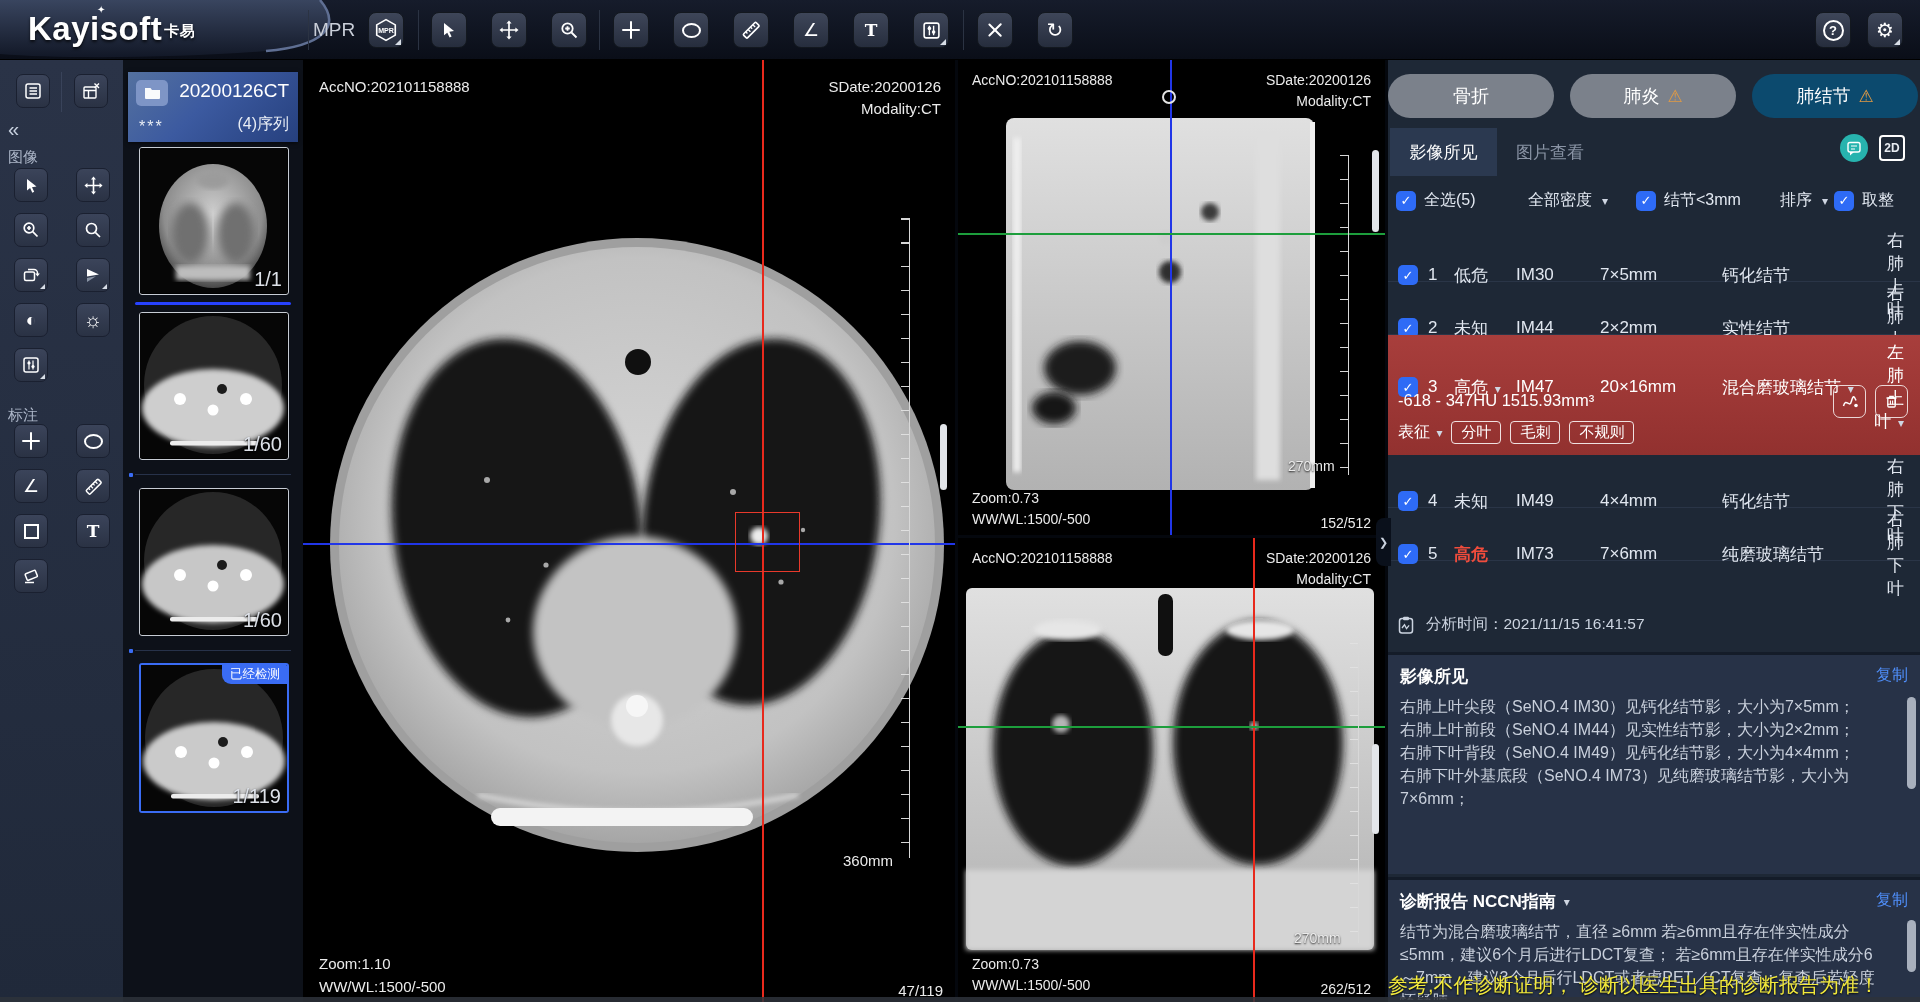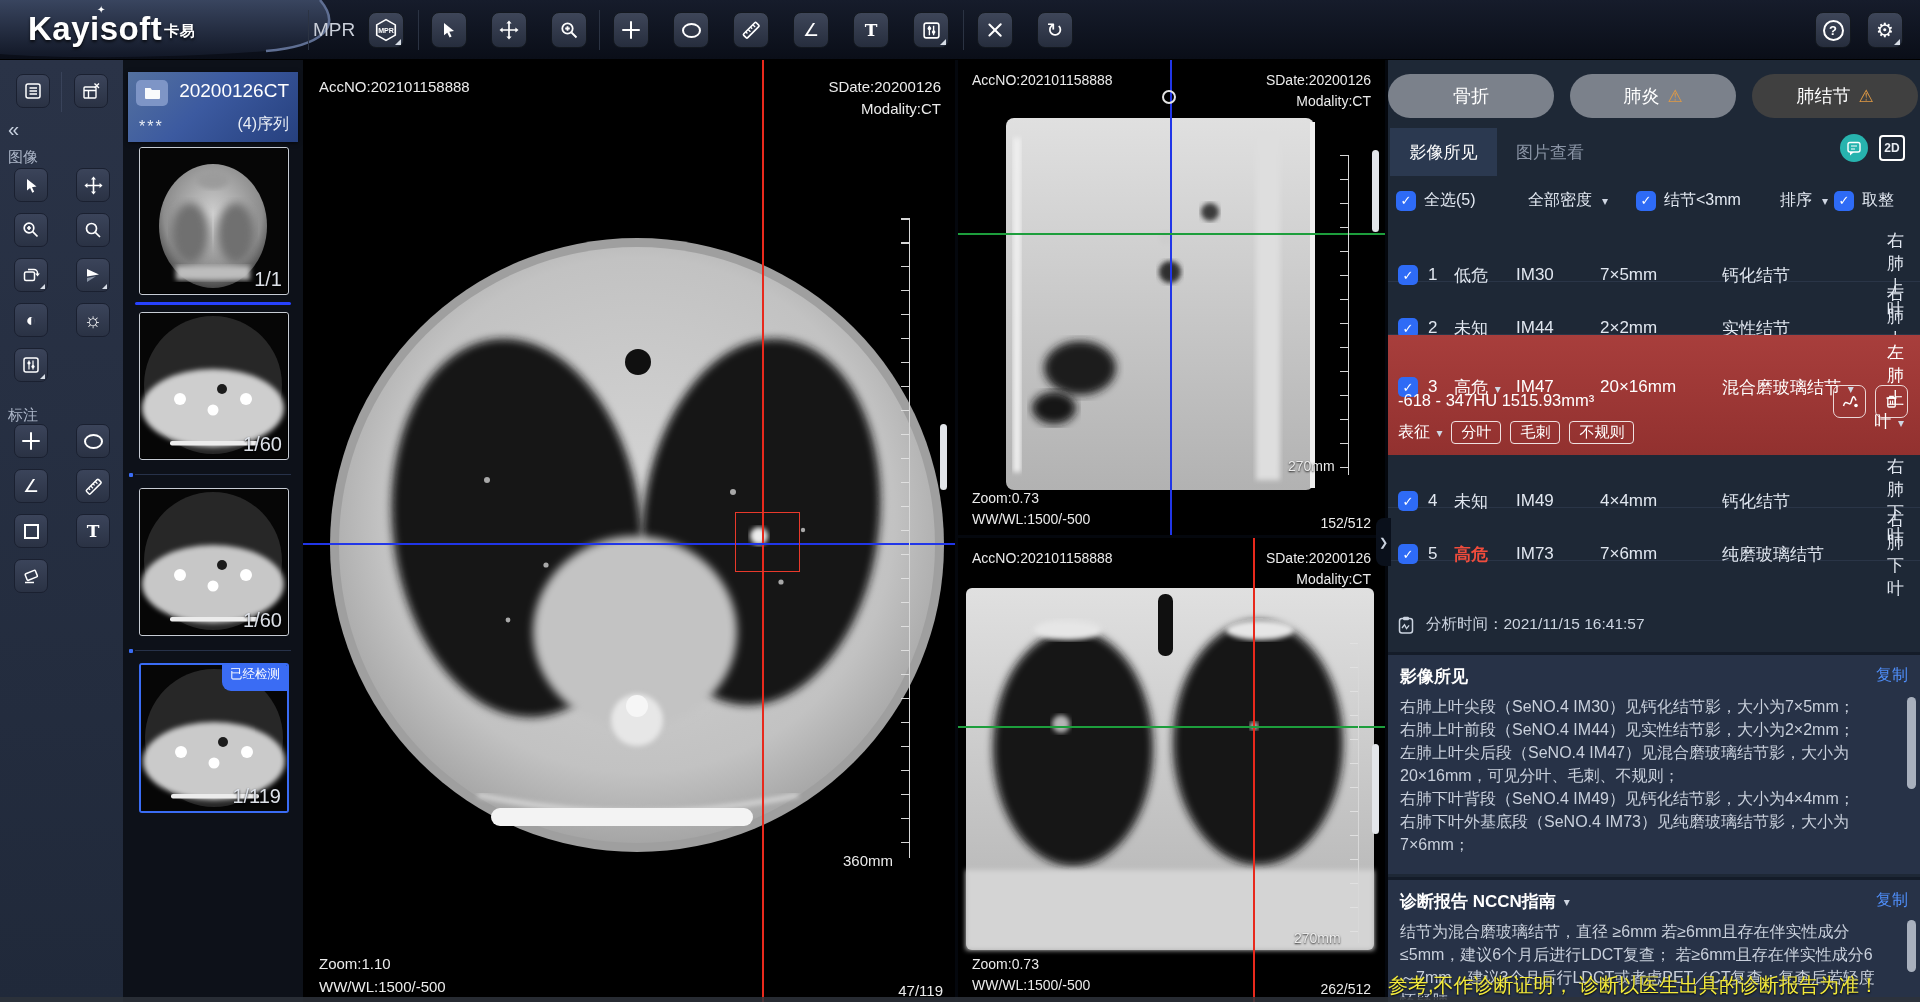--- a/index.html
+++ b/index.html
@@ -58,41 +58,41 @@
 .folder-btn{position:absolute;left:8px;top:8px;width:32px;height:26px;border-radius:5px;
   background:#7e95c6;display:flex;align-items:center;justify-content:center;cursor:pointer}
 .series-title{position:absolute;right:9px;top:8px;font-size:19px;color:#fff}
 .series-stars{position:absolute;left:11px;bottom:6px;font-size:16px;letter-spacing:2px;color:#e8edf5}
 .series-count{position:absolute;right:9px;bottom:7px;font-size:16px;color:#e8edf5}
 .thumb{position:absolute;left:16px;width:150px;height:148px;background:#000;
   border:1.5px solid #c7ccd4;border-radius:3px;overflow:hidden;cursor:pointer}
 .thumb.sel{border:2px solid #3a6cf4}
 .thumb-label{position:absolute;right:6px;bottom:3px;font-size:20px;color:#dde1e8;text-shadow:0 1px 2px #000}
 .thumb-badge{position:absolute;right:-1px;top:-1px;background:#3a6cf4;color:#fff;font-size:12.5px;
-  padding:2px 8px 8px;border-radius:0 2px 0 9px}
+  padding:2px 8px 1px;border-radius:0 2px 0 9px}
 .thumb-divider{position:absolute;left:12px;width:156px;height:1px;background:#27324a}
 .thumb-divider:before{content:"";position:absolute;left:-6px;top:-1.5px;width:4px;height:4px;background:#3a6cf4;border-radius:1px}
 .progress-bar{position:absolute;left:12px;width:156px;height:3px;background:#2742ff;border-radius:2px}
 
 
 .vp{position:absolute;background:#000;overflow:hidden}
 .ov{position:absolute;font-size:15px;color:#ebebeb;text-shadow:0 1px 2px rgba(0,0,0,.9);white-space:nowrap}
 .ov.sm{font-size:14px}
 .xline{position:absolute;pointer-events:none}
 .ruler{position:absolute;width:9px;border-right:1.6px solid #d8d8d8;
   background:repeating-linear-gradient(180deg,rgba(225,225,225,.95) 0 1.5px,transparent 1.5px 24px)}
 .scrollpill{position:absolute;width:7px;border-radius:4px;background:#e3e6ea;cursor:pointer}
 .roi{position:absolute;border:1.7px solid #e8392b}
 
 
 .rpanel{position:absolute;left:1388px;top:60px;width:532px;height:942px;background:#1e2836;overflow:hidden}
 .aitabs{position:absolute;left:0;top:14px;width:530px;display:flex;gap:16px}
 .aitab{flex:1;height:44px;border-radius:22px;background:#7b818b;color:#fff;font-size:18px;
   display:flex;align-items:center;justify-content:center;gap:8px;cursor:pointer}
-.aitab.active{background:#404040}
+.aitab.active{background:#0c4a6e}
 .warn{color:#e09a45;font-size:17px}
 .viewtab-active{position:absolute;left:2px;top:68px;width:107px;height:48px;background:#2b3950;
   display:flex;align-items:center;justify-content:center;font-size:17px;color:#fff;cursor:pointer}
 .viewtab{position:absolute;left:128px;top:68px;height:48px;display:flex;align-items:center;
   font-size:17px;color:#8a94a5;cursor:pointer}
 .rep-icon{position:absolute;left:452px;top:74px;width:28px;height:28px;border-radius:50%;
   background:#27b3ae;display:flex;align-items:center;justify-content:center;cursor:pointer}
 .icon-2d{position:absolute;left:491px;top:75px;width:26px;height:26px;border:2px solid #fff;border-radius:4px;
   display:flex;align-items:center;justify-content:center;font-size:12px;font-weight:bold;cursor:pointer}
 .fitem{position:absolute;top:130px;display:flex;align-items:center;gap:8px;color:#e3e9f2;font-size:16px;cursor:pointer}
@@ -642,21 +642,20 @@
     </svg>
     <span><span>分析时间：</span><span>2021/11/15 16:41:57</span></span>
   </div>
 
   <div class="card" style="top:592px;height:222px">
     <div class="card-h">影像所见</div>
     <div class="copy">复制</div>
     <div class="card-body" style="height:172px">
       <div>右肺上叶尖段（SeNO.4 IM30）见钙化结节影，大小为7×5mm；</div>
       <div>右肺上叶前段（SeNO.4 IM44）见实性结节影，大小为2×2mm；</div>
-      <div>左肺上叶尖后段（SeNO.4 IM47）见混合磨玻璃结节影，大小为20×16mm，可见分叶、毛刺、不规则；</div>
       <div>右肺下叶背段（SeNO.4 IM49）见钙化结节影，大小为4×4mm；</div>
       <div>右肺下叶外基底段（SeNO.4 IM73）见纯磨玻璃结节影，大小为7×6mm；</div>
     </div>
     <div class="vthumb" style="top:42px;height:92px"></div>
   </div>
 
   <div class="card" style="top:817px;height:125px">
     <div class="card-h">
           <span>诊断报告 NCCN指南</span>
           <span class="caret">▾</span>

